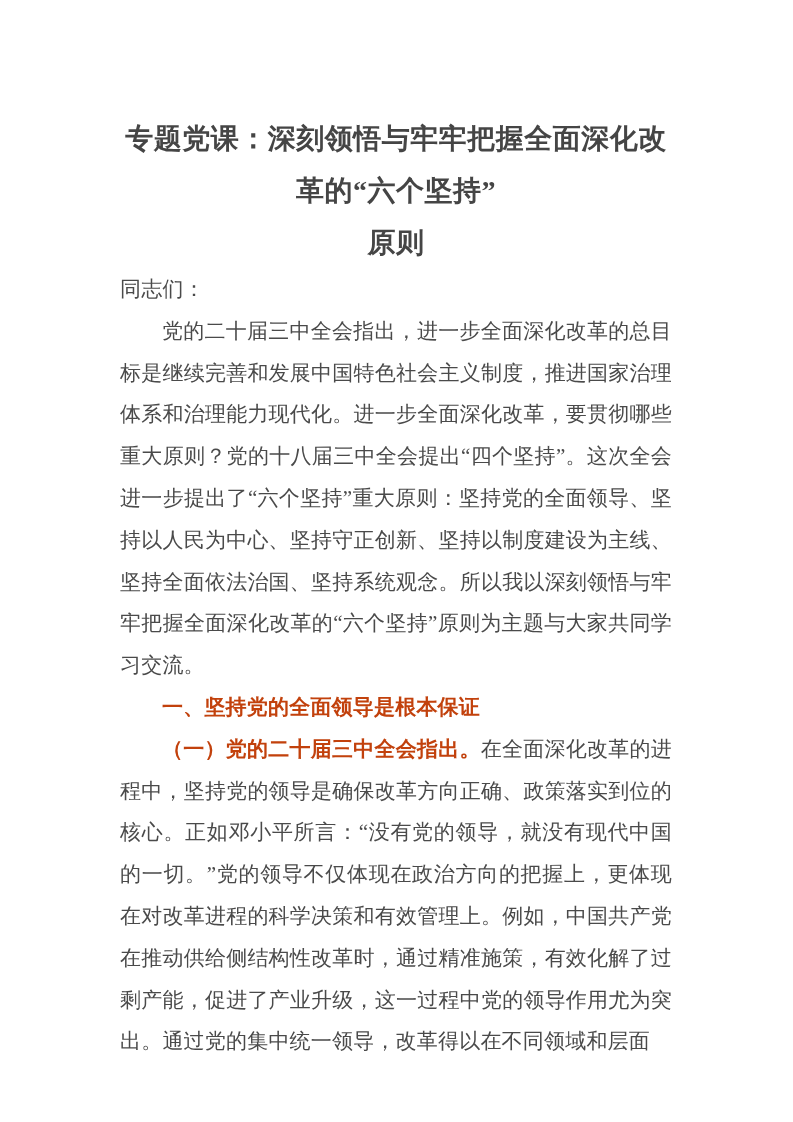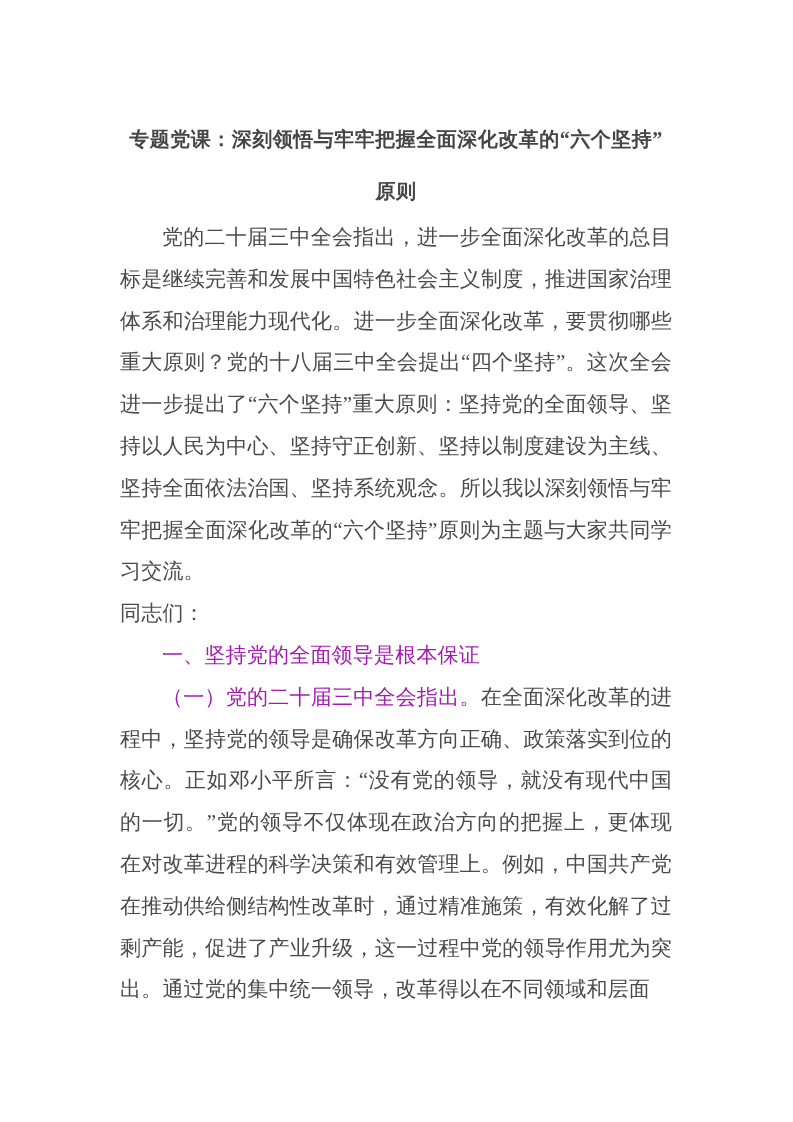--- a/index.html
+++ b/index.html
@@ -13,21 +13,21 @@
     height: 1122px;
     box-sizing: border-box;
     background: #ffffff;
     padding: 113px 121px 30px 120px;
     overflow: hidden;
     font-family: "Liberation Serif", "DejaVu Serif", serif;
     color: #4a4a4a;
   }
   .doc-title {
     margin: 0 0 0 0;
-    font-size: 20px;
+    font-size: 28px;
     font-weight: bold;
     text-align: center;
     line-height: 52px;
     color: #454545;
   }
   .doc-title .title-line {
     display: block;
     letter-spacing: 0.5px;
   }
   .para {
@@ -36,35 +36,35 @@
     line-height: 41.8px;
     text-align: justify;
     text-justify: inter-character;
     word-break: break-all;
     letter-spacing: 0.2px;
   }
   .indent {
     text-indent: 2em;
   }
   .bold {
-    font-weight: normal;
-    color: #a21caf;
+    font-weight: bold;
+    color: #c2410c;
   }
 </style>
 </head>
 <body>
 
 <div class="page">
 
   <h1 class="doc-title">
     <span class="title-line">专题党课：深刻领悟与牢牢把握全面深化改革的“六个坚持”</span>
     <span class="title-line">原则</span>
   </h1>
 
+  <p class="para">同志们：</p>
+
   <p class="para indent">党的二十届三中全会指出，进一步全面深化改革的总目标是继续完善和发展中国特色社会主义制度，推进国家治理体系和治理能力现代化。进一步全面深化改革，要贯彻哪些重大原则？党的十八届三中全会提出“四个坚持”。这次全会进一步提出了“六个坚持”重大原则：坚持党的全面领导、坚持以人民为中心、坚持守正创新、坚持以制度建设为主线、坚持全面依法治国、坚持系统观念。所以我以深刻领悟与牢牢把握全面深化改革的“六个坚持”原则为主题与大家共同学习交流。</p>
-
-  <p class="para">同志们：</p>
 
   <p class="para indent bold">一、坚持党的全面领导是根本保证</p>
 
   <p class="para indent"><span class="bold">（一）党的二十届三中全会指出。</span><span>在全面深化改革的进程中，坚持党的领导是确保改革方向正确、政策落实到位的核心。正如邓小平所言：“没有党的领导，就没有现代中国的一切。”党的领导不仅体现在政治方向的把握上，更体现在对改革进程的科学决策和有效管理上。例如，中国共产党在推动供给侧结构性改革时，通过精准施策，有效化解了过剩产能，促进了产业升级，这一过程中党的领导作用尤为突出。通过党的集中统一领导，改革得以在不同领域和层面</span></p>
 
 </div>
 
 </body></html>

